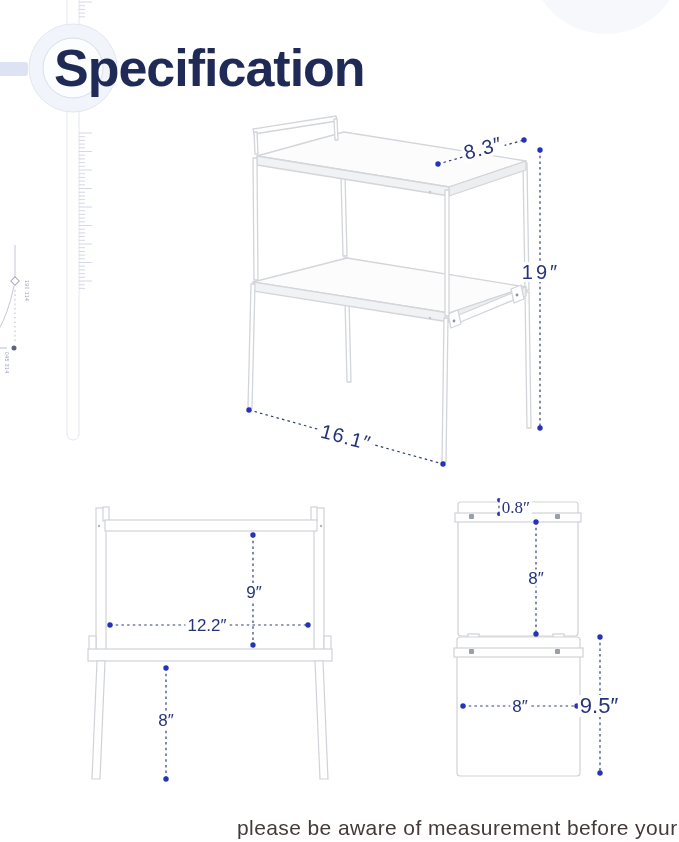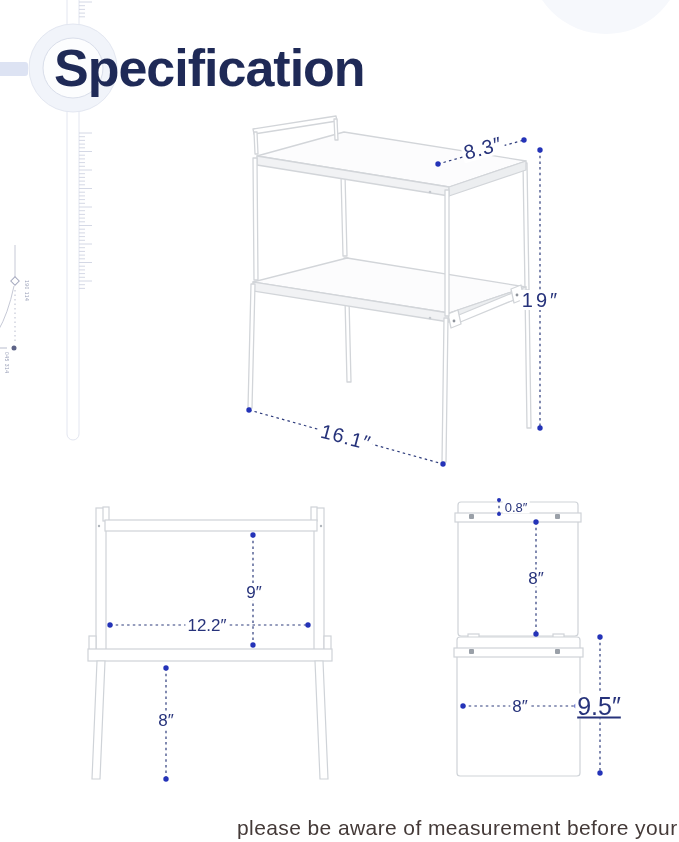--- a/index.html
+++ b/index.html
@@ -6,24 +6,24 @@
   .page{position:relative;width:679px;height:842px;background:#ffffff;overflow:hidden;
         font-family:"Liberation Sans",sans-serif;text-align:center;}
   .layer{position:absolute;left:0;top:0;width:679px;height:842px;}
   .title{position:absolute;left:54px;top:38px;font-size:52px;font-weight:700;
          letter-spacing:-1px;color:#1f2a57;white-space:nowrap;}
   .dim{position:absolute;transform:translate(-50%,-50%);background:#ffffff;
        padding:0 2px;color:#27337b;white-space:nowrap;line-height:1;}
   .dim.persp{font-size:20px;letter-spacing:1px;}
   .dim.rot-l{transform:translate(-50%,-50%) rotate(-15deg);}
   .dim.rot-r{transform:translate(-50%,-50%) rotate(15deg);}
-  .dim.ls{letter-spacing:3px;margin-top:28px;}
+  .dim.ls{letter-spacing:3px;}
   .dim.ortho{font-size:17px;}
-  .dim.small{font-size:13px;}
-  .dim.med{font-size:25px;text-decoration:underline;}
+  .dim.small{font-size:17px;font-family:Liberation Serif, serif;}
+  .dim.med{font-size:22px;}
   .footer-note{position:absolute;left:237px;top:816px;font-size:21px;
                letter-spacing:0.4px;color:#443a38;white-space:nowrap;}
   .micro{position:absolute;font-size:5px;color:#9aa0b8;writing-mode:vertical-rl;
          letter-spacing:0.5px;white-space:nowrap;}
 </style>
 </head>
 <body>
 
 <div class="page">
 

